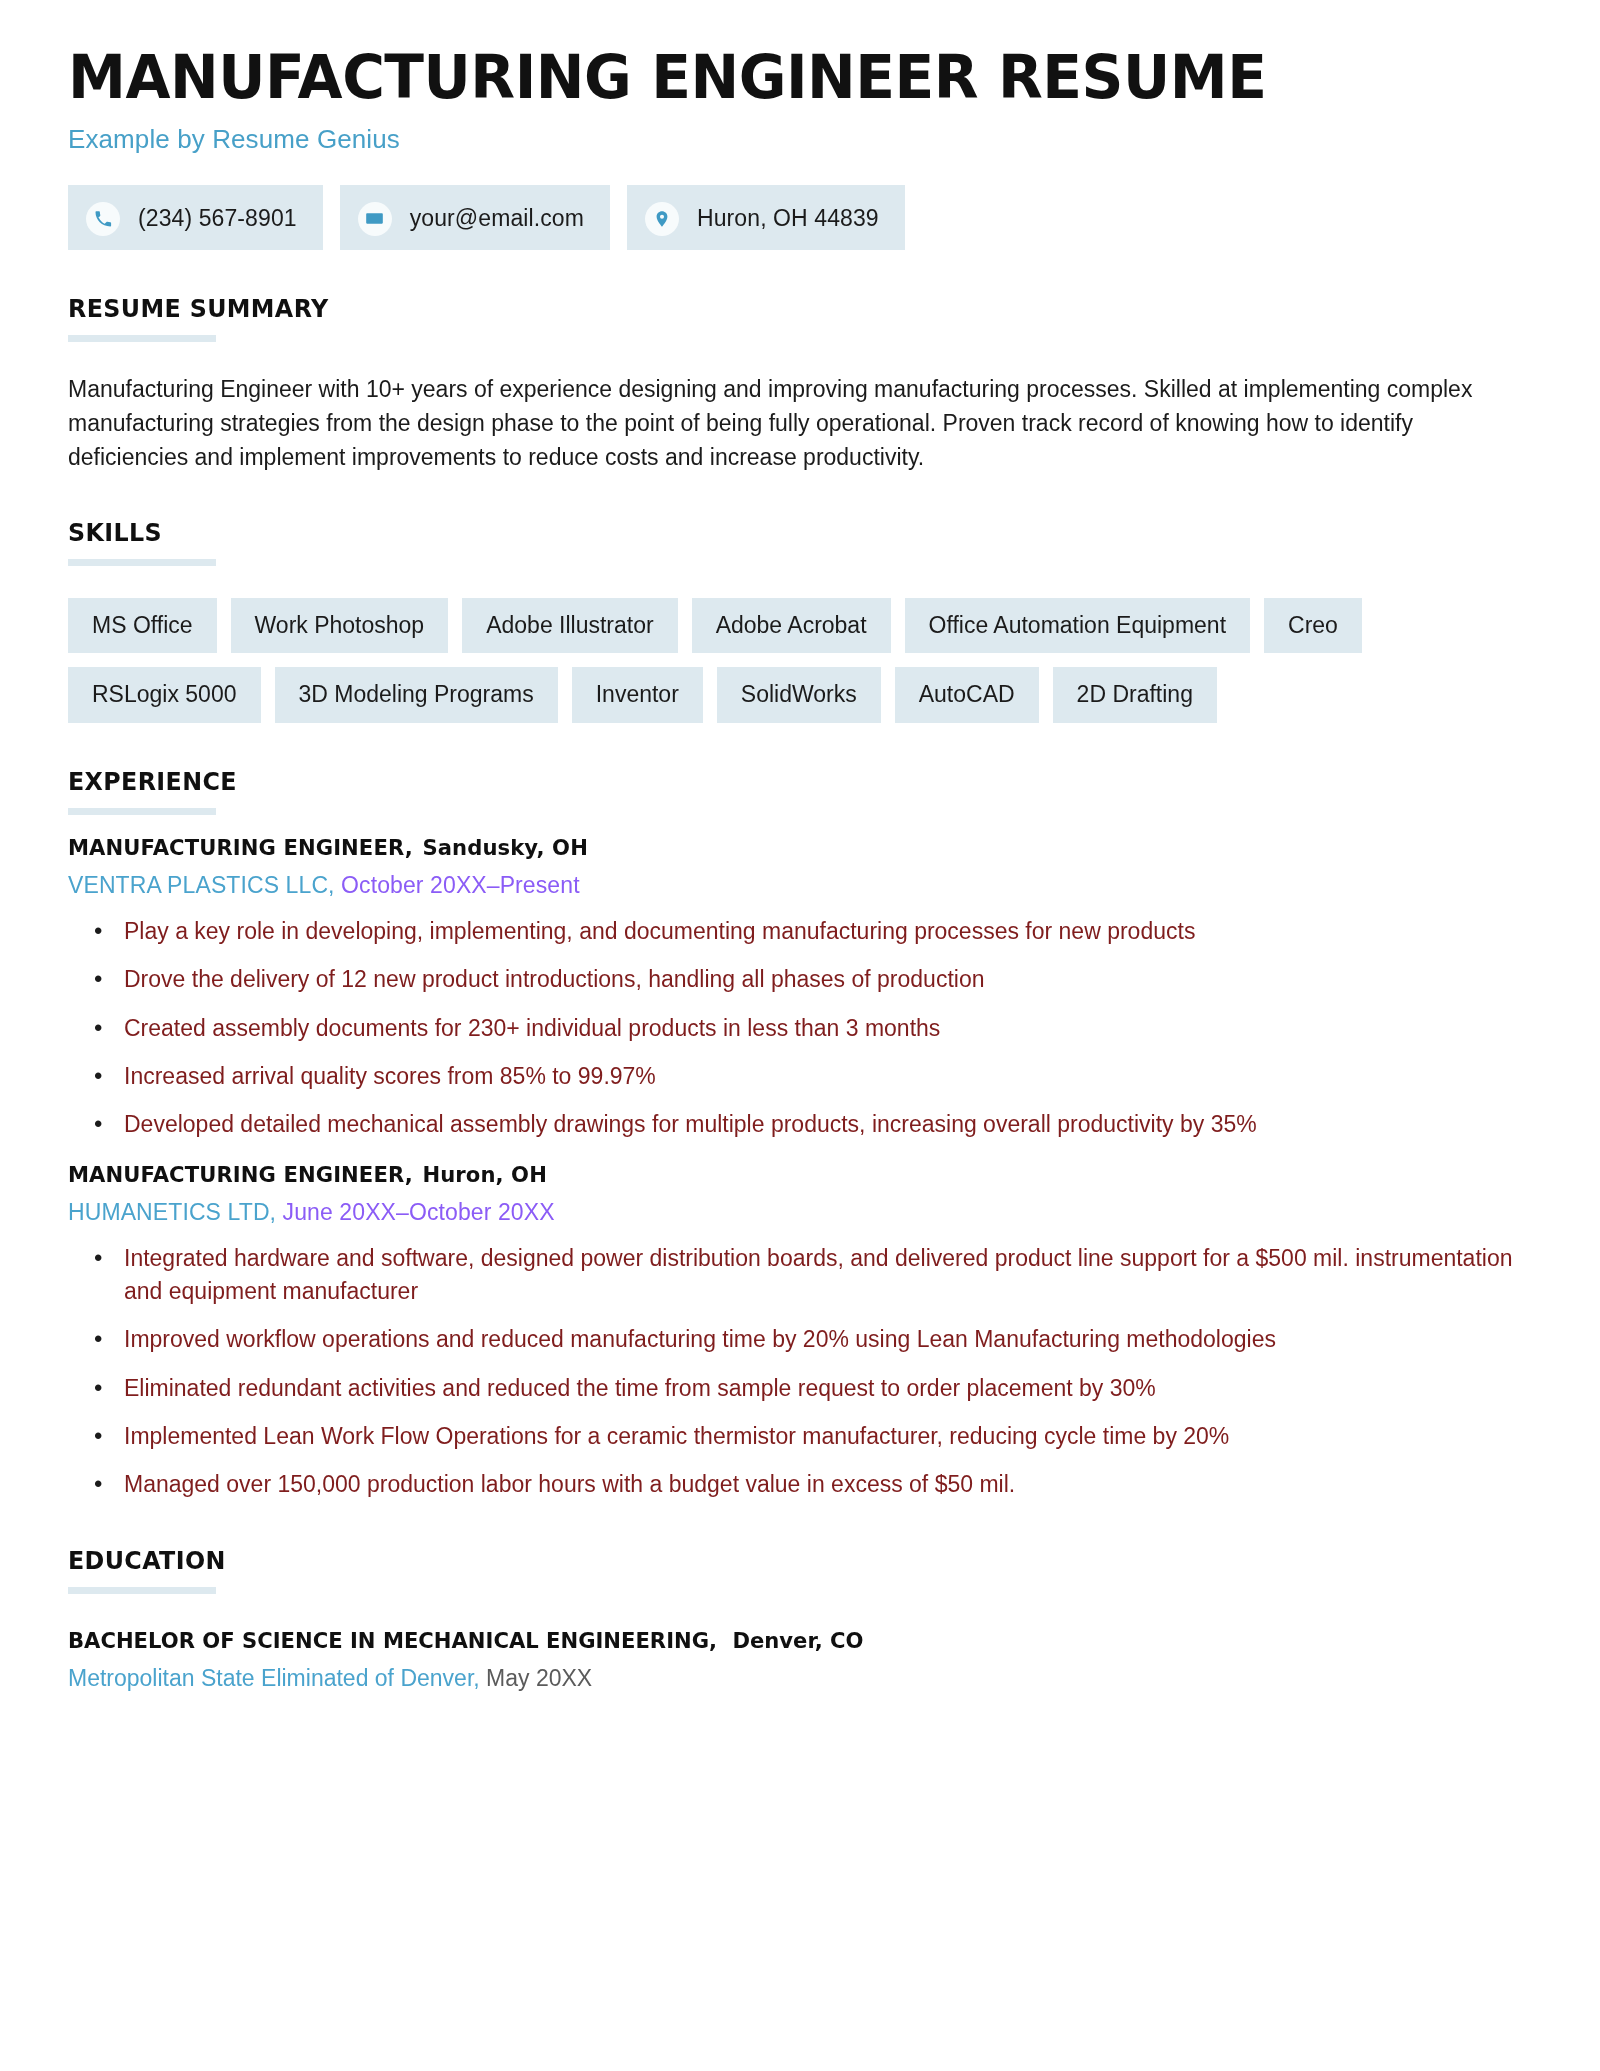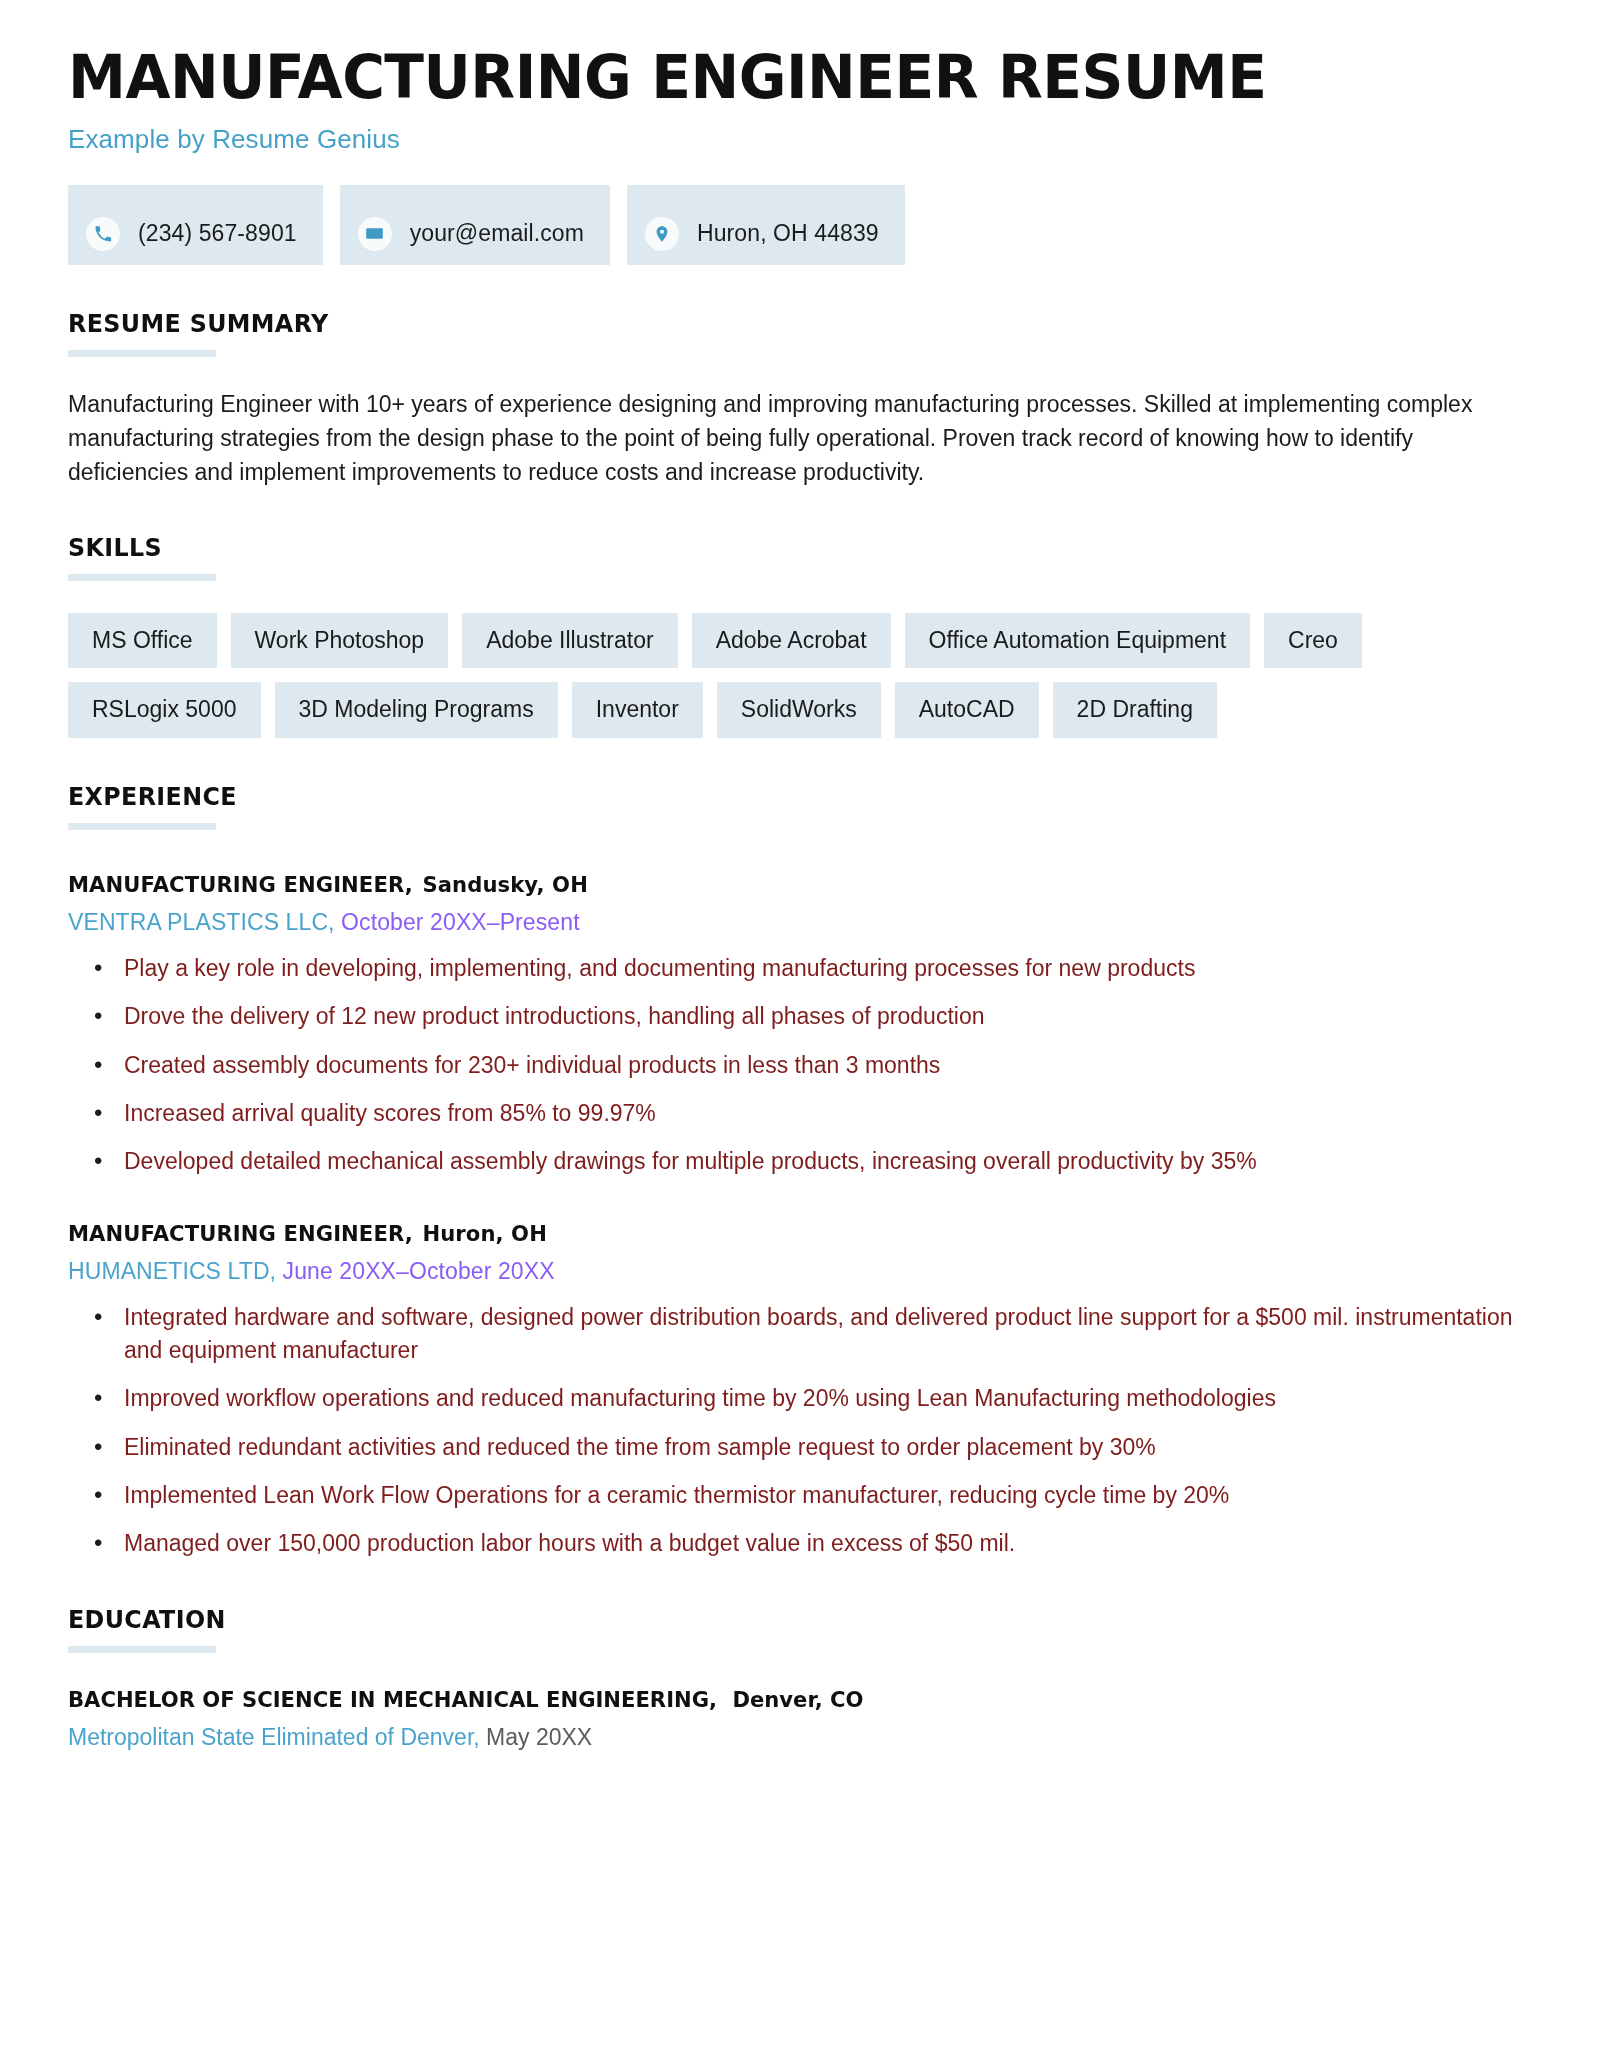--- a/index.html
+++ b/index.html
@@ -46,21 +46,21 @@
     margin-top: 30px;
     display: flex;
     align-items: stretch;
     gap: 17px;
   }
   .contact-pill {
     background: #dde9ef;
     display: flex;
     align-items: center;
     gap: 18px;
-    padding: 32px 26px 14px 18px;
+    padding: 17px 26px 14px 18px;
     min-height: 58px;
   }
   .icon-circle {
     width: 34px;
     height: 34px;
     border-radius: 50%;
     background: #f7fbfc;
     display: flex;
     align-items: center;
     justify-content: center;
@@ -111,21 +111,21 @@
   .skill-pill {
     background: #dde9ef;
     padding: 14px 24px;
     font-size: 23px;
     color: #1b1b1b;
     white-space: nowrap;
     line-height: 1.2;
   }
 
   
-  .job { margin-top: 42px; }
+  .job { margin-top: 20px; }
   .job:first-of-type { margin-top: 36px; }
   .job-title-line {
     font-family: "DejaVu Sans", sans-serif;
     font-weight: 700;
     font-size: 22px;
     color: #101010;
     letter-spacing: 0.1px;
     display: flex;
     align-items: baseline;
     gap: 0;

